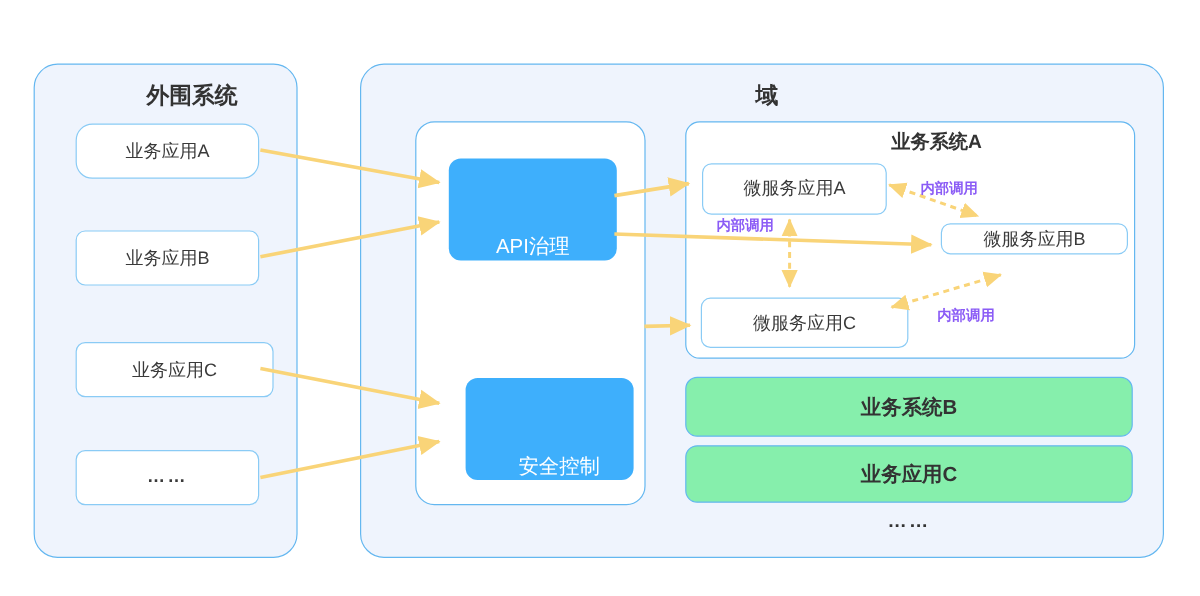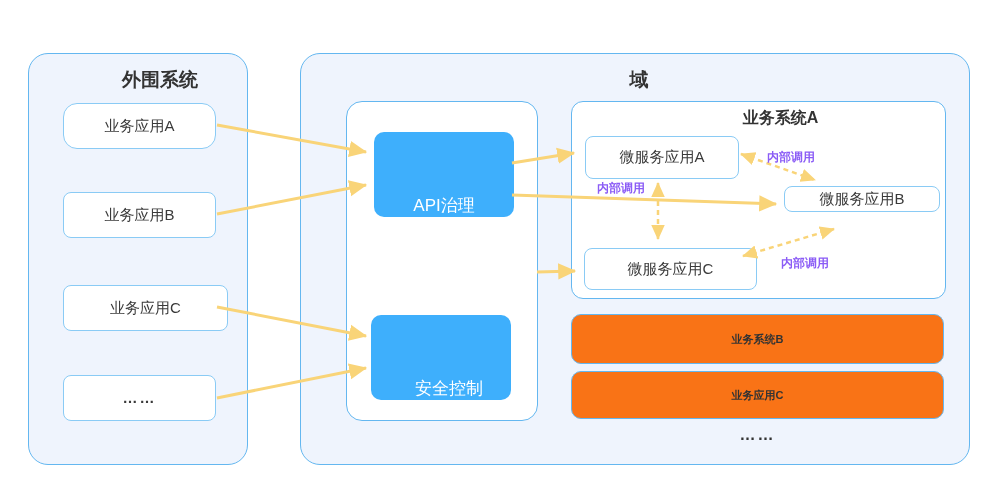--- a/index.html
+++ b/index.html
@@ -49,27 +49,27 @@
     background: #3eaffc;
     border-radius: 10px;
     display: flex;
     align-items: flex-end;
     justify-content: center;
     font-size: 17px;
     color: #ffffff;
   }
   .system-row {
     position: absolute;
-    background: #f97316;
+    background: #86efac;
     border: 1.5px solid #64b7f0;
     border-radius: 10px;
     display: flex;
     align-items: center;
     justify-content: center;
-    font-size: 11px;
+    font-size: 17px;
     font-weight: 700;
     color: #333333;
   }
   .ellipsis-text {
     position: absolute;
     text-align: center;
     font-size: 16px;
     font-weight: 700;
     color: #333333;
     letter-spacing: 2px;
@@ -110,21 +110,21 @@
     </div>
   </section>
 
   <section class="panel" style="left:300px; top:53px; width:670px; height:412px;">
     <div class="panel-title" style="top:13px; left:0; width:632px;">域</div>
 
     <div class="container-box" style="left:45px; top:47px; width:192px; height:320px; border-radius:16px;">
       <div class="module" style="left:27px; top:30px; width:140px; height:85px;">
         <span>API治理</span>
       </div>
-      <div class="module" style="left:24px; top:213px; width:140px; height:85px;padding-left:16px;">
+      <div class="module" style="left:41px; top:213px; width:140px; height:85px;padding-left:16px;">
         <span>安全控制</span>
       </div>
     </div>
 
     <div class="container-box" style="left:270px; top:47px; width:375px; height:198px; border-radius:12px;">
       <div class="panel-title" style="top:6px; font-size:16px;">业务系统A</div>
       <div class="white-box" style="left:13px; top:34px; width:154px; height:43px;">
         <span>微服务应用A</span>
       </div>
       <div class="white-box" style="left:212px; top:84px; width:156px; height:26px;">

